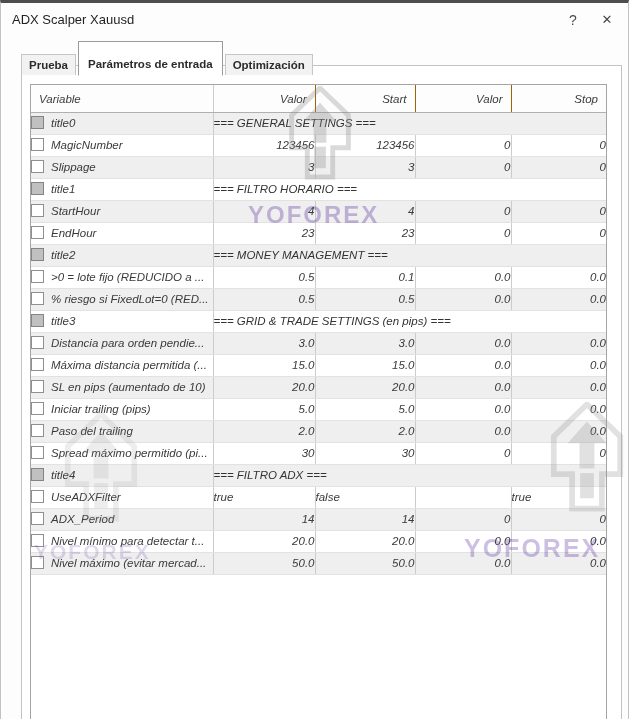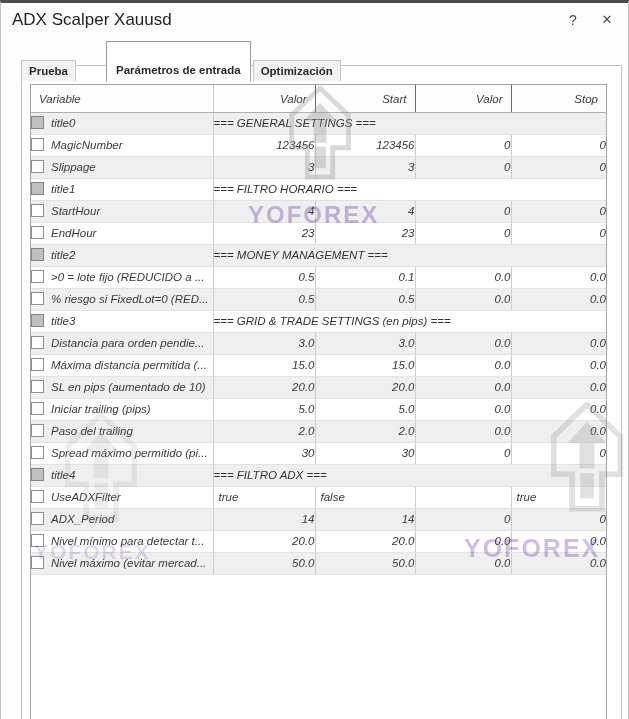--- a/index.html
+++ b/index.html
@@ -11,38 +11,38 @@
   .dialog{
     position:absolute;inset:0;background:#fdfdfd;
     border-top:3px solid #4d4d4d;
     border-left:1px solid #c2c2c2;border-right:1px solid #c2c2c2;
     box-sizing:border-box;
   }
   
   .titlebar{
     height:33px;display:flex;align-items:center;background:#fdfdfd;
   }
-  .title{font-size:17px;color:#1f1f1f;padding-left:11px;flex:1;}
+  .title{font-size:13px;color:#1f1f1f;padding-left:11px;flex:1;}
   .tb-btn{
     width:34px;height:28px;display:flex;align-items:center;justify-content:center;
     font-size:14px;color:#4a4a4a;cursor:default;
   }
   .tb-btn.close{font-size:13px;margin-right:4px;}
   
   .tabstrip{
     position:absolute;left:20px;top:38px;display:flex;align-items:flex-end;z-index:3;
   }
   .tab{
     font-size:11.5px;color:#2b2b2b;background:#f2f2f2;
     border:1px solid #c6c6c6;border-bottom:none;
     padding:4px 7px 4px 7px;margin-right:2px;margin-top:3px;font-weight:bold;
   }
   .tab.active{
     background:#ffffff;border:1px solid #9b9b9b;border-bottom:1px solid #ffffff;
-    padding:22px 9px 5px 9px;margin-top:0;margin-bottom:-1px;position:relative;z-index:4;margin-left:28px;
+    padding:16px 9px 5px 9px;margin-top:0;margin-bottom:-1px;position:relative;z-index:4;
   }
   
   .tabpage{
     position:absolute;left:20px;right:6px;top:62px;bottom:-2px;
     background:#ffffff;border:1px solid #c3c3c3;box-sizing:border-box;z-index:1;
   }
   
   .gridwrap{
     position:absolute;left:8px;top:18px;width:577px;bottom:0;
     border:1px solid #a5a5a5;box-sizing:border-box;background:#ffffff;overflow:hidden;
@@ -60,21 +60,21 @@
   table.params th + th{border-left:1px solid #a16207;}
   table.params td{
     height:21px;line-height:21px;border-bottom:1px solid #e2e2e2;
     white-space:nowrap;overflow:hidden;padding:0;
   }
   table.params tr:nth-child(odd) td{background:#efefef;}
   table.params tr:nth-child(even) td{background:#ffffff;}
   td.c-var{padding-left:6px;border-right:1px solid #cccccc;}
   td.c-val{text-align:right;padding-right:8px;border-right:1px solid #cccccc;}
   td.c-val:last-child{border-right:none;}
-  td.c-val.left{text-align:left;padding-left:5px;}
+  td.c-val.left{text-align:left;}
   td.c-title{padding-left:5px;color:#333;}
   .cb{
     display:inline-block;width:11px;height:11px;background:#ffffff;
     border:1px solid #8f8f8f;vertical-align:-2px;margin-right:7px;
   }
   .cb-gray{background:#c0c0c0;border-color:#848484;}
   .lbl{color:#3a3a3a;}
   
   .wm{position:absolute;pointer-events:none;z-index:5;}
   .wm-text{

